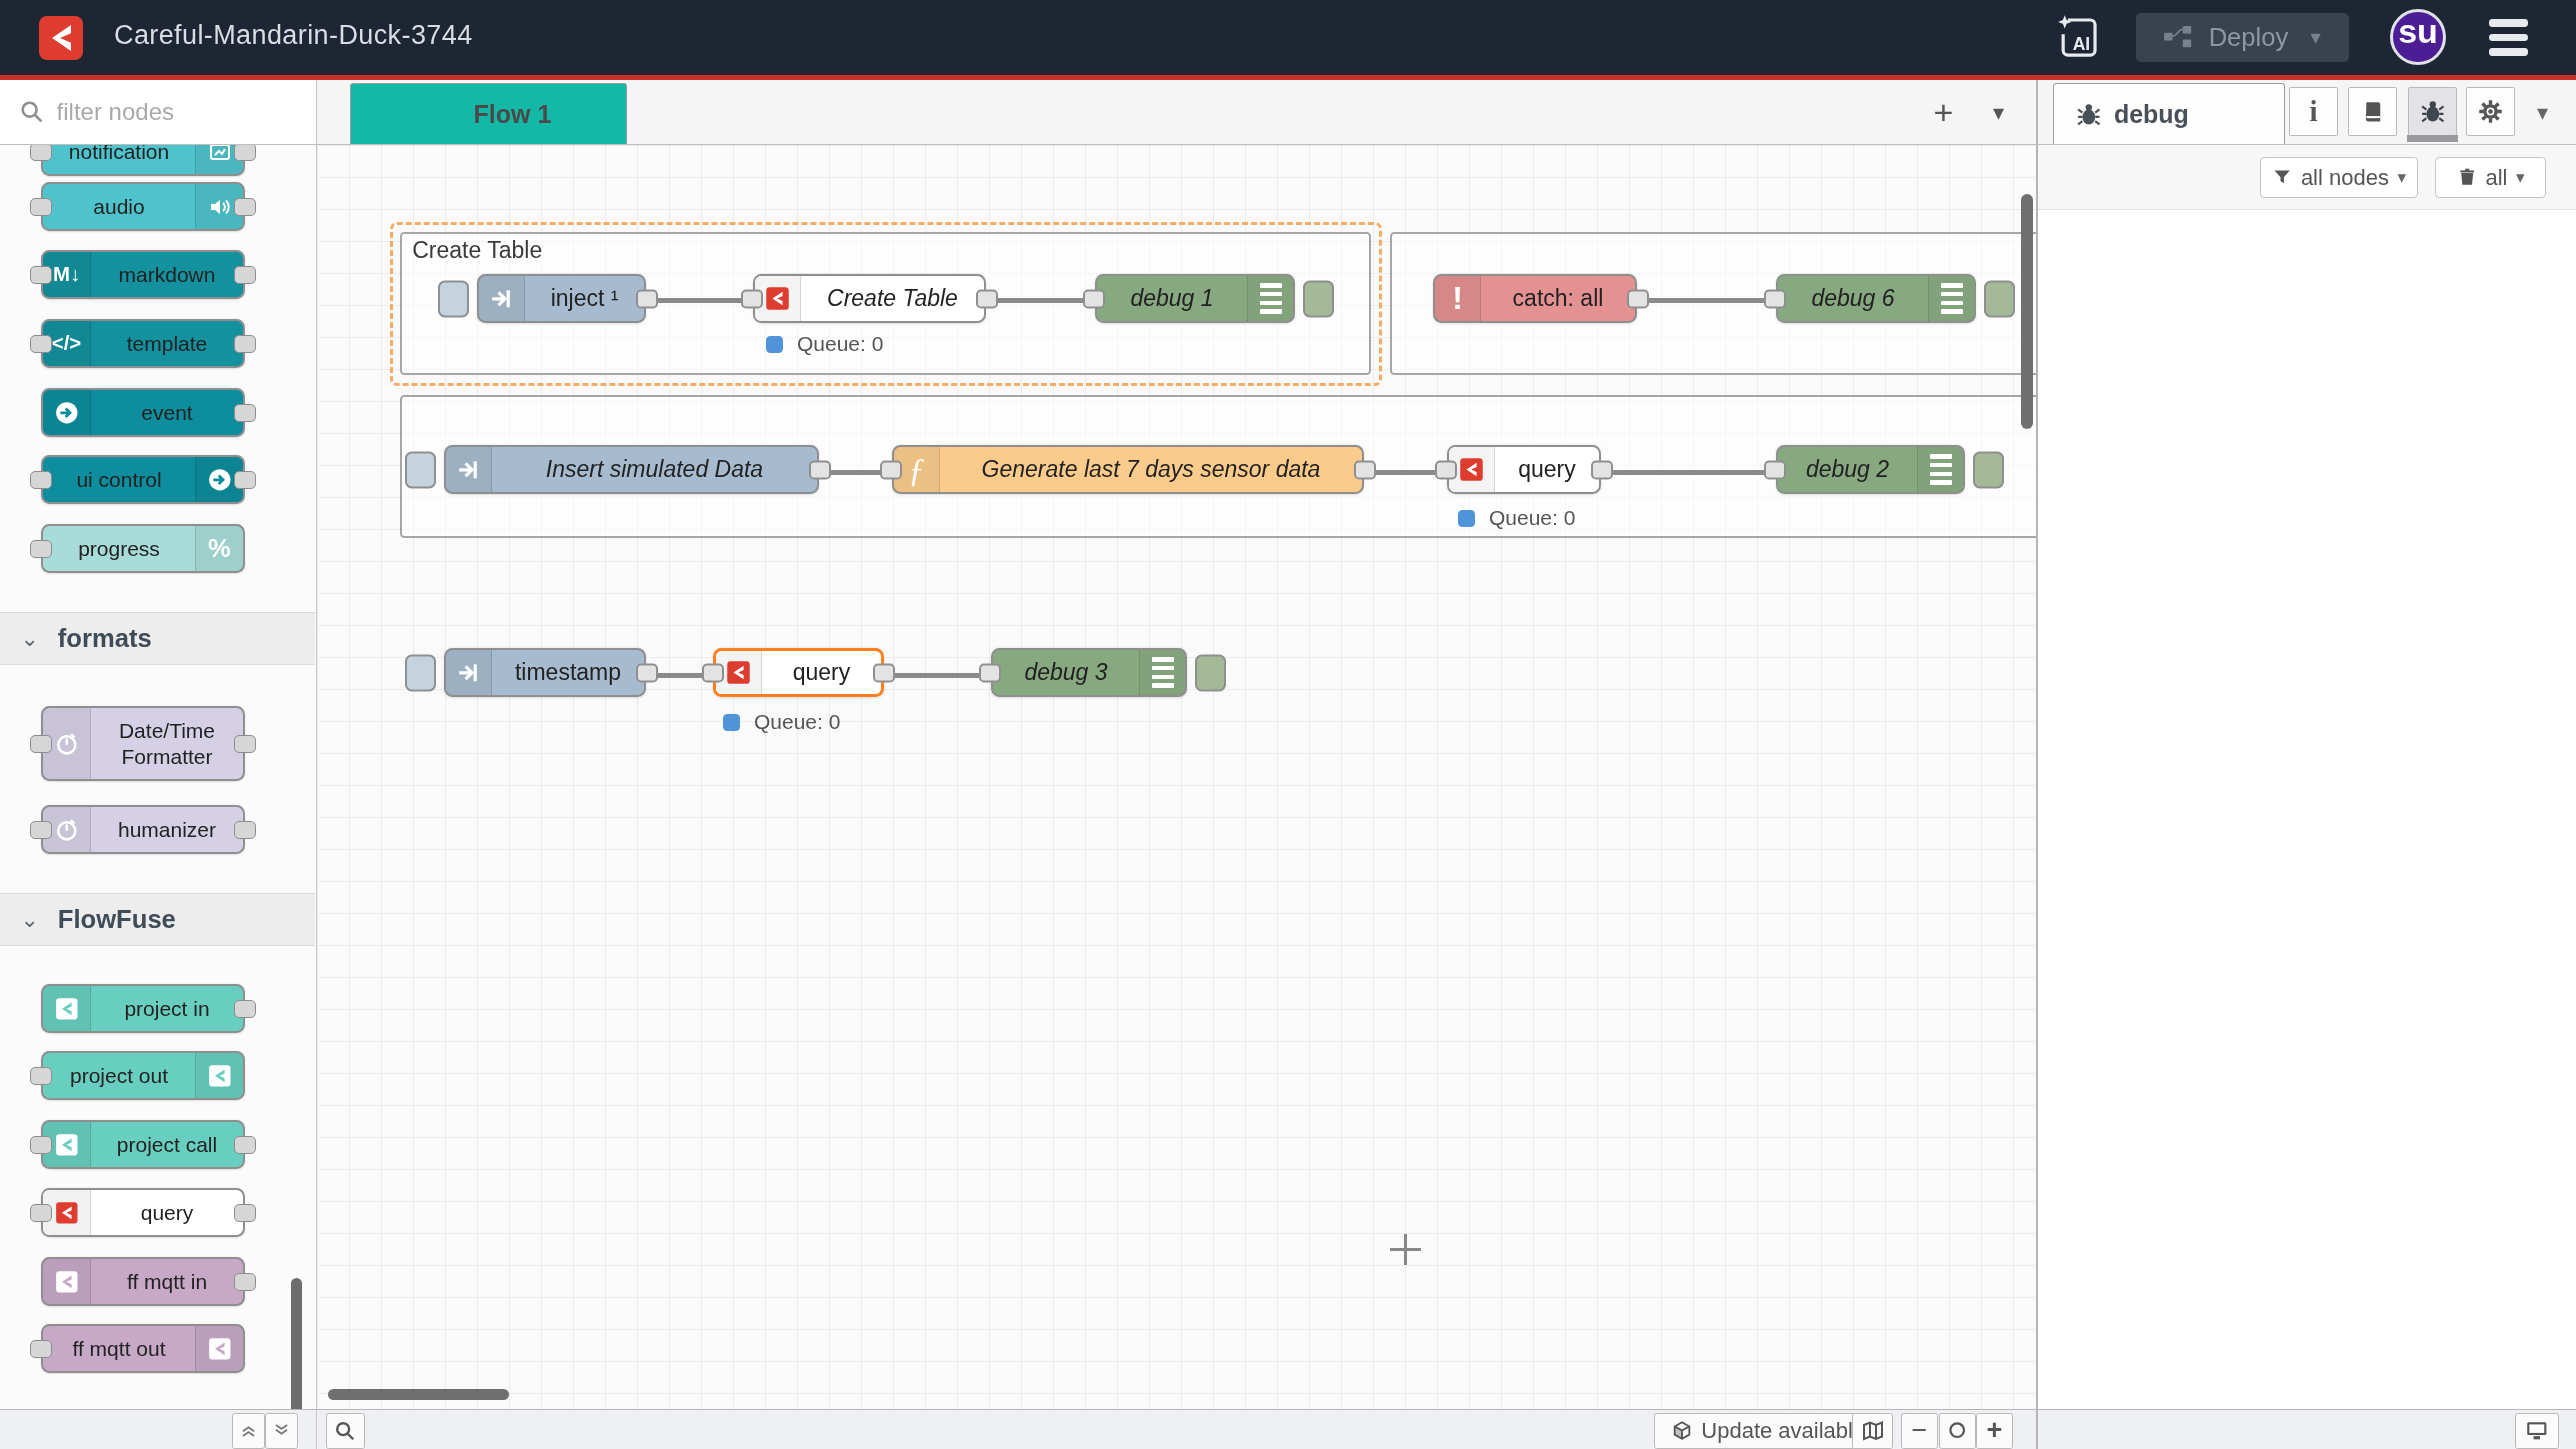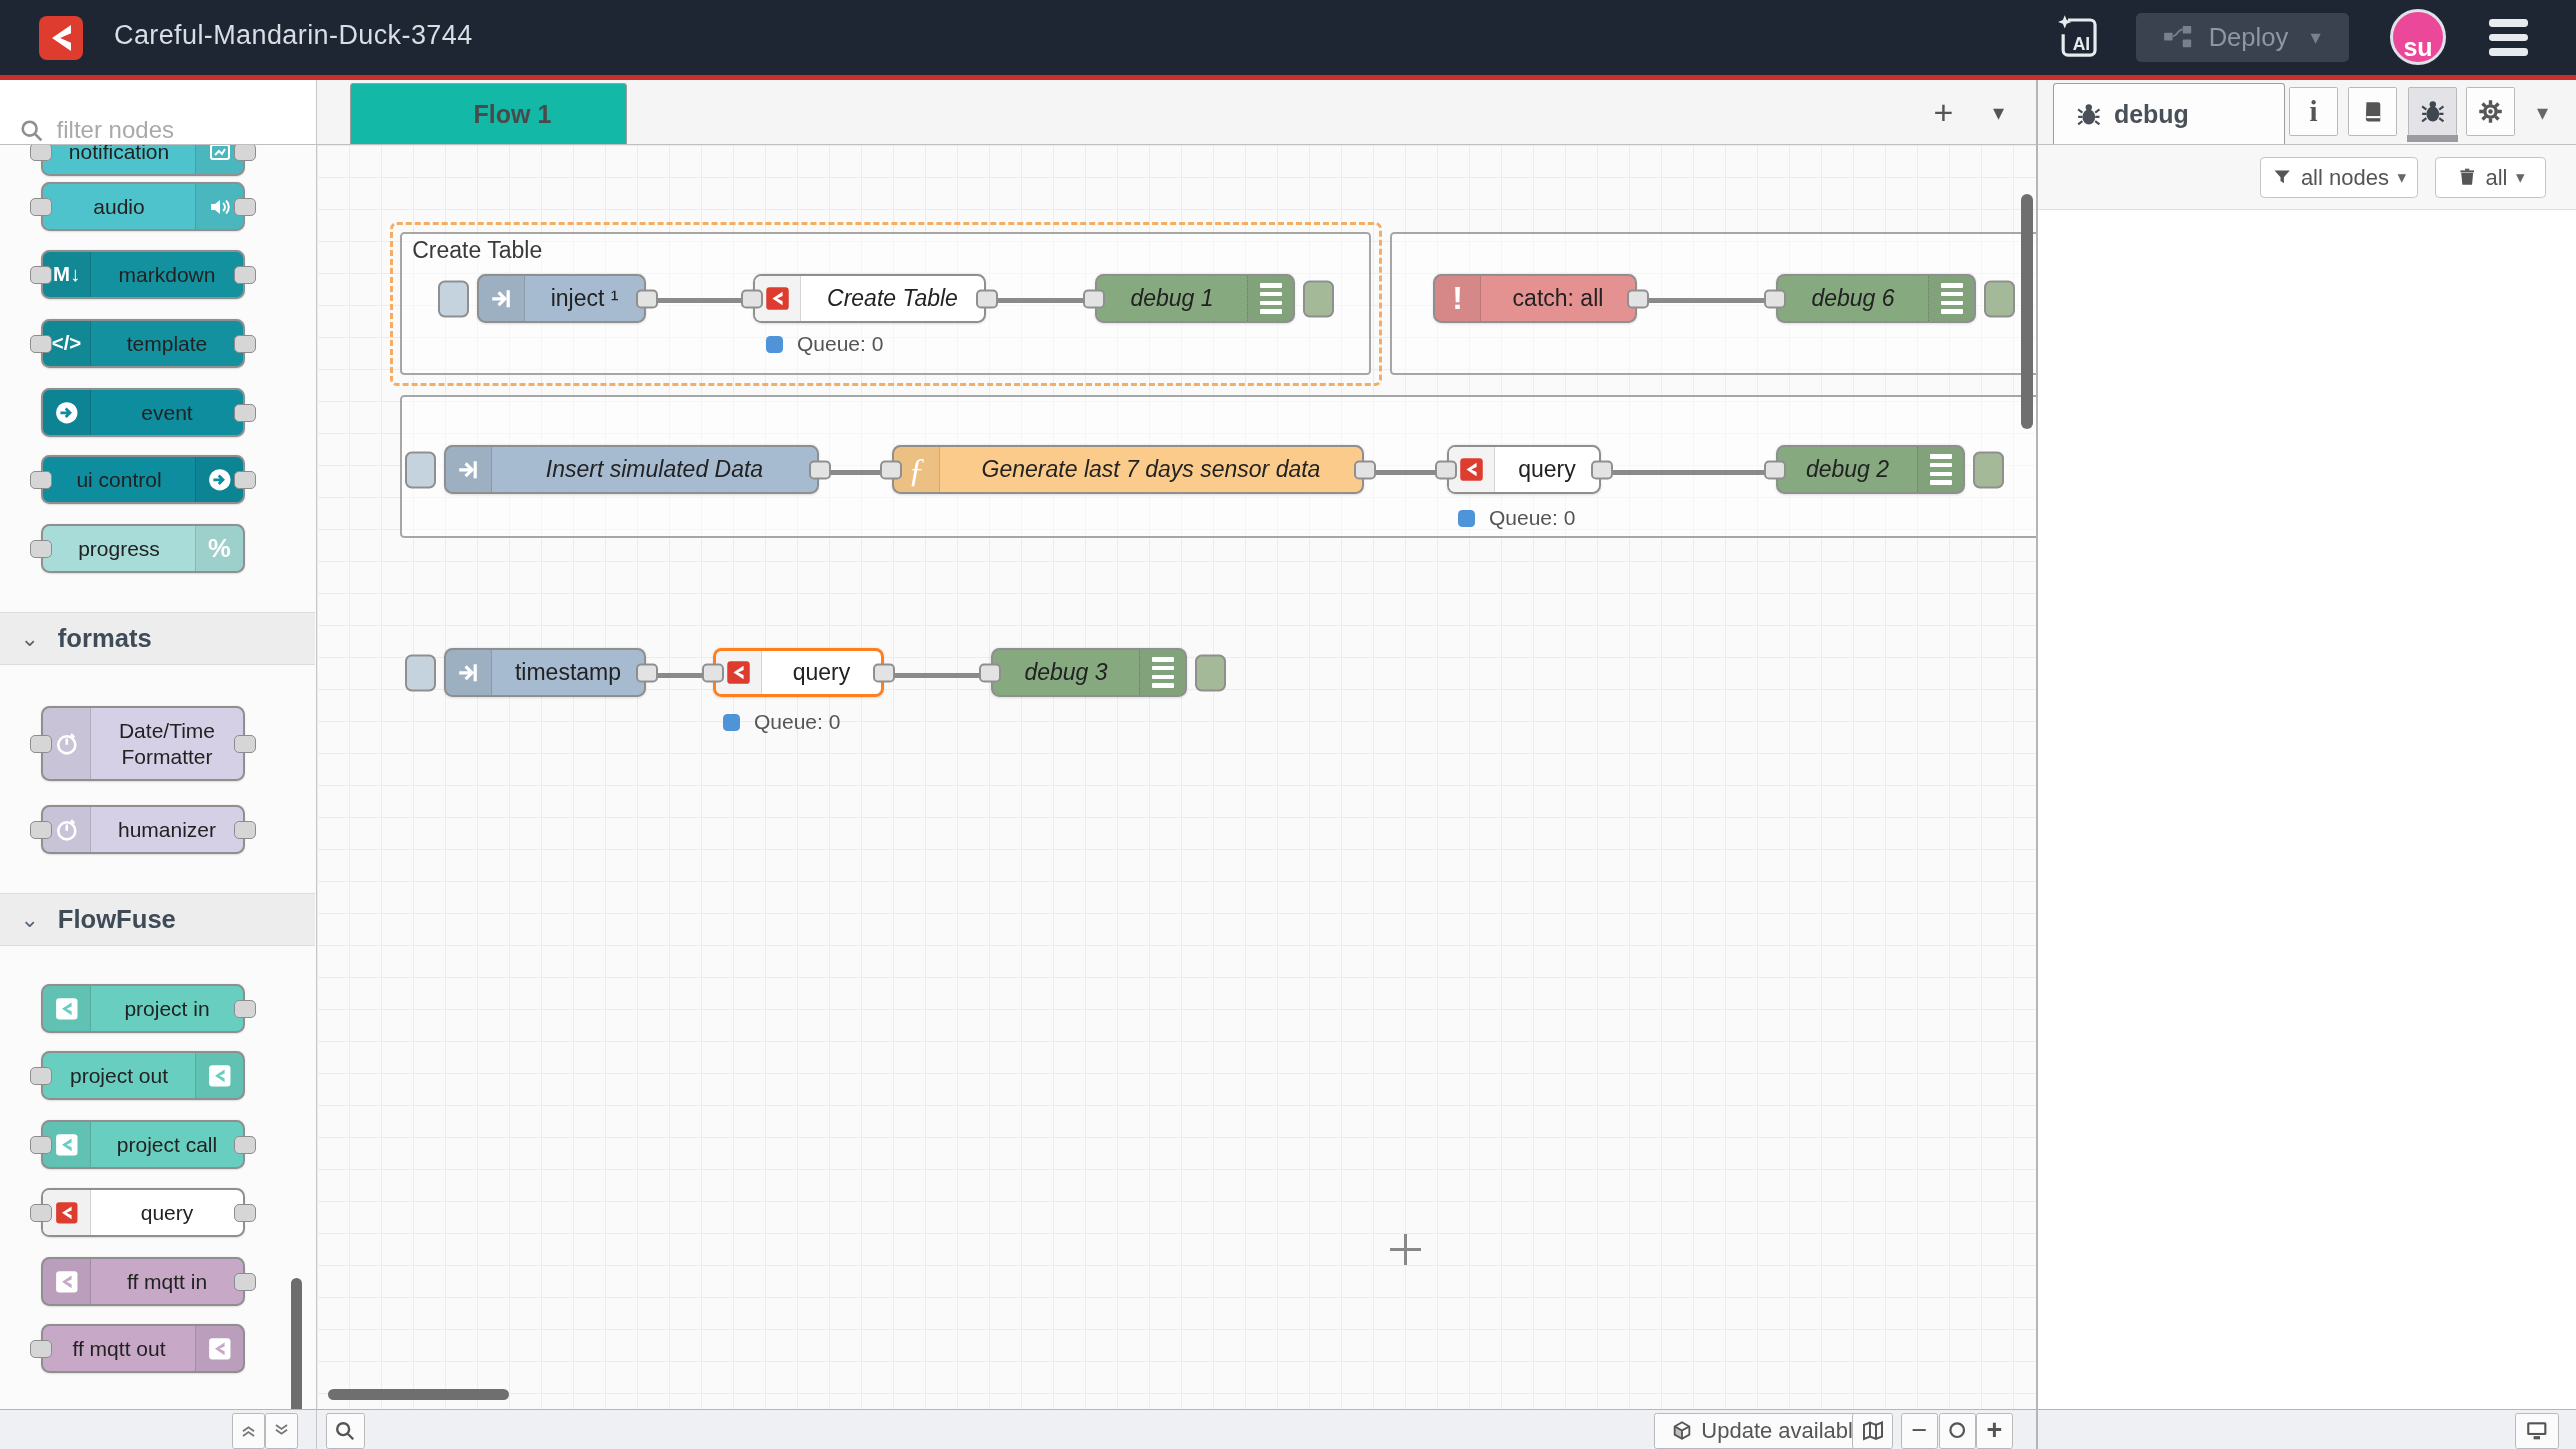--- a/index.html
+++ b/index.html
@@ -10,29 +10,29 @@
   .hdr { position:absolute; left:0; top:0; width:2576px; height:75px; background:#1e2633; z-index:20; }
   .hdr-rule { position:absolute; left:0; top:75px; width:2576px; height:5.1px; background:#c9302c; z-index:21; }
   .logo { position:absolute; left:37px; top:13.6px; width:48px; height:48px; }
   .hdr-title { position:absolute; left:114px; top:20.4px; font-size:27px; color:#d9dee5; letter-spacing:0.4px; }
   .ai-btn { position:absolute; left:2050px; top:12px; width:55px; height:51px; }
   .deploy { position:absolute; left:2136px; top:12.8px; width:213px; height:49px; background:#39424e;
     border-radius:5.1px; display:flex; align-items:center; justify-content:center; gap:15.3px; }
   .deploy .dlbl { color:#8d97a3; font-size:25.6px; }
   .deploy .dcaret { color:#77808c; font-size:20.4px; margin-left:6.8px; }
   .avatar { position:absolute; left:2390px; top:8.5px; width:56px; height:56px; border-radius:50%;
-    background:#ec4899; border:3.4px solid #dfe3e8; display:flex; align-items:flex-end; justify-content:center;
-    color:#fff; font-size:25px; font-weight:bold; }
+    background:#4c1d95; border:3.4px solid #dfe3e8; display:flex; align-items:flex-start; justify-content:center;
+    color:#fff; font-size:34px; font-weight:bold; }
   .burger { position:absolute; left:2489px; top:19px; width:39px; height:37px; display:flex;
     flex-direction:column; justify-content:space-between; cursor:pointer; }
   .burger span { display:block; height:7.7px; border-radius:3.4px; background:#e8ebee; }
 
   
   .pal-head { position:absolute; left:0; top:80px; width:317px; height:65px; background:#fff;
-    border-bottom:1.7px solid #bfbfbf; border-right:1.7px solid #c6c6c6; display:flex; align-items:flex-end; }
+    border-bottom:1.7px solid #bfbfbf; border-right:1.7px solid #c6c6c6; display:flex; align-items:center; }
   .pal-head input { border:none; outline:none; font-size:24px; color:#777; width:239px; background:transparent; }
   .pal-head input::placeholder { color:#a9a9a9; }
   .tabbar { position:absolute; left:317px; top:80px; width:1719px; height:65px; background:#f5f5f6;
     border-bottom:1.7px solid #bfbfbf; }
   .tab { position:absolute; left:33px; top:3.4px; width:277px; height:61px; background:#14b8a6;
     border:1.7px solid #9d9d9d; border-bottom:none; border-radius:3.4px 3.4px 0 0; display:flex; align-items:center;justify-content:center; }
   .tab .tlbl { margin-left:48px; font-size:25px; font-weight:bold; color:#4a4a4a; }
   .tb-btn { position:absolute; top:12px; width:41px; height:41px; display:flex; align-items:center;
     justify-content:center; color:#555; font-size:34px; }
   .sb-head { position:absolute; left:2036px; top:80px; width:540px; height:65px; background:#f5f5f6;

